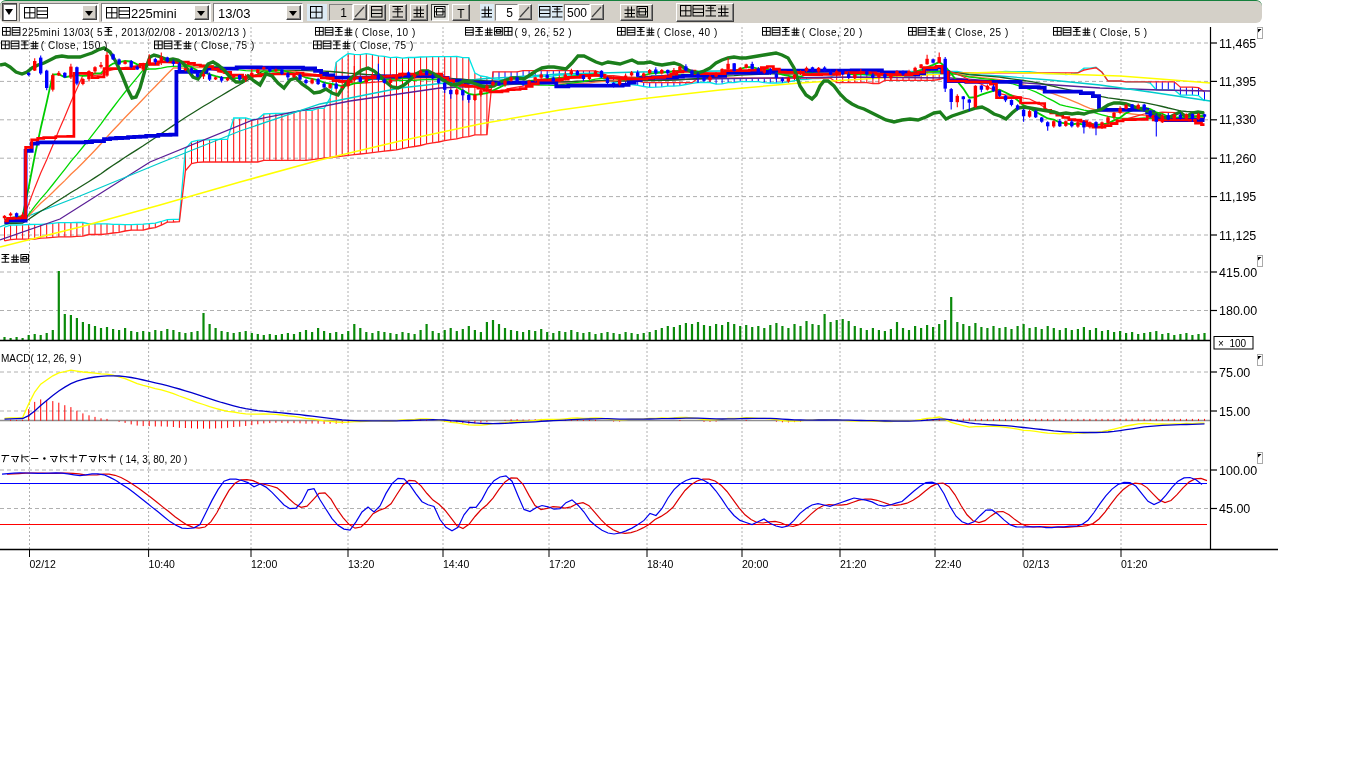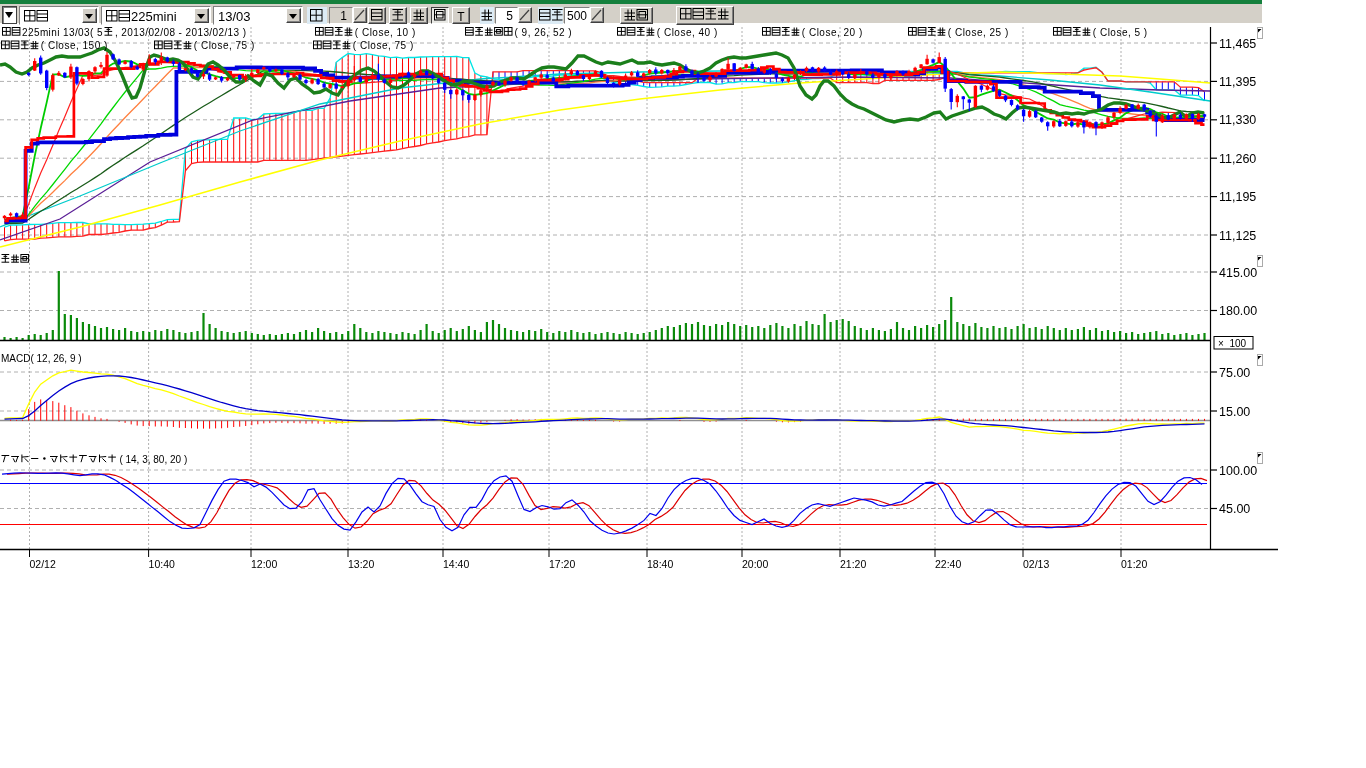--- a/index.html
+++ b/index.html
@@ -1,15 +1,15 @@
 <!DOCTYPE html>
 <html><head><meta charset="utf-8"><style>
 *{margin:0;padding:0;box-sizing:border-box;}
 body{width:1366px;height:768px;background:#fff;overflow:hidden;font-family:"Liberation Sans",sans-serif;position:relative;}
-#tbar{position:absolute;left:0;top:0;width:1262px;height:23px;background:#d4d0c8;border-top:4px solid #15803d;}
+#tbar{position:absolute;left:0;top:0;width:1262px;height:23px;background:#d4d0c8;border-top:1px solid #15803d;border-radius:6px;}
 #chart{position:absolute;left:0;top:0;}
 </style></head><body>
 <div id="tbar">
     <div style="position:absolute;left:2px;top:2px;width:15px;height:18px;background:#fff;border:1px solid #404040;box-shadow:inset 1px 1px 0 #808080;"></div>
     <svg style="position:absolute;left:4px;top:7px;" width="12" height="8">
       <path d="M 1 1 l 8 0 l -4 6 z" fill="#000"></path>
     </svg>
     <div style="position:absolute;left:19px;top:2px;width:80px;height:19px;background:#fff;border-top:1px solid #808080;border-left:1px solid #808080;border-right:1px solid #fff;border-bottom:1px solid #fff;"></div>
     <div style="position:absolute;left:82px;top:4px;width:15px;height:15px;background:#d4d0c8;border-top:1px solid #fff;border-left:1px solid #fff;border-right:1px solid #404040;border-bottom:1px solid #404040;box-shadow:inset -1px -1px 0 #808080;"></div>
     <svg style="position:absolute;left:85px;top:10px;" width="10" height="8">

